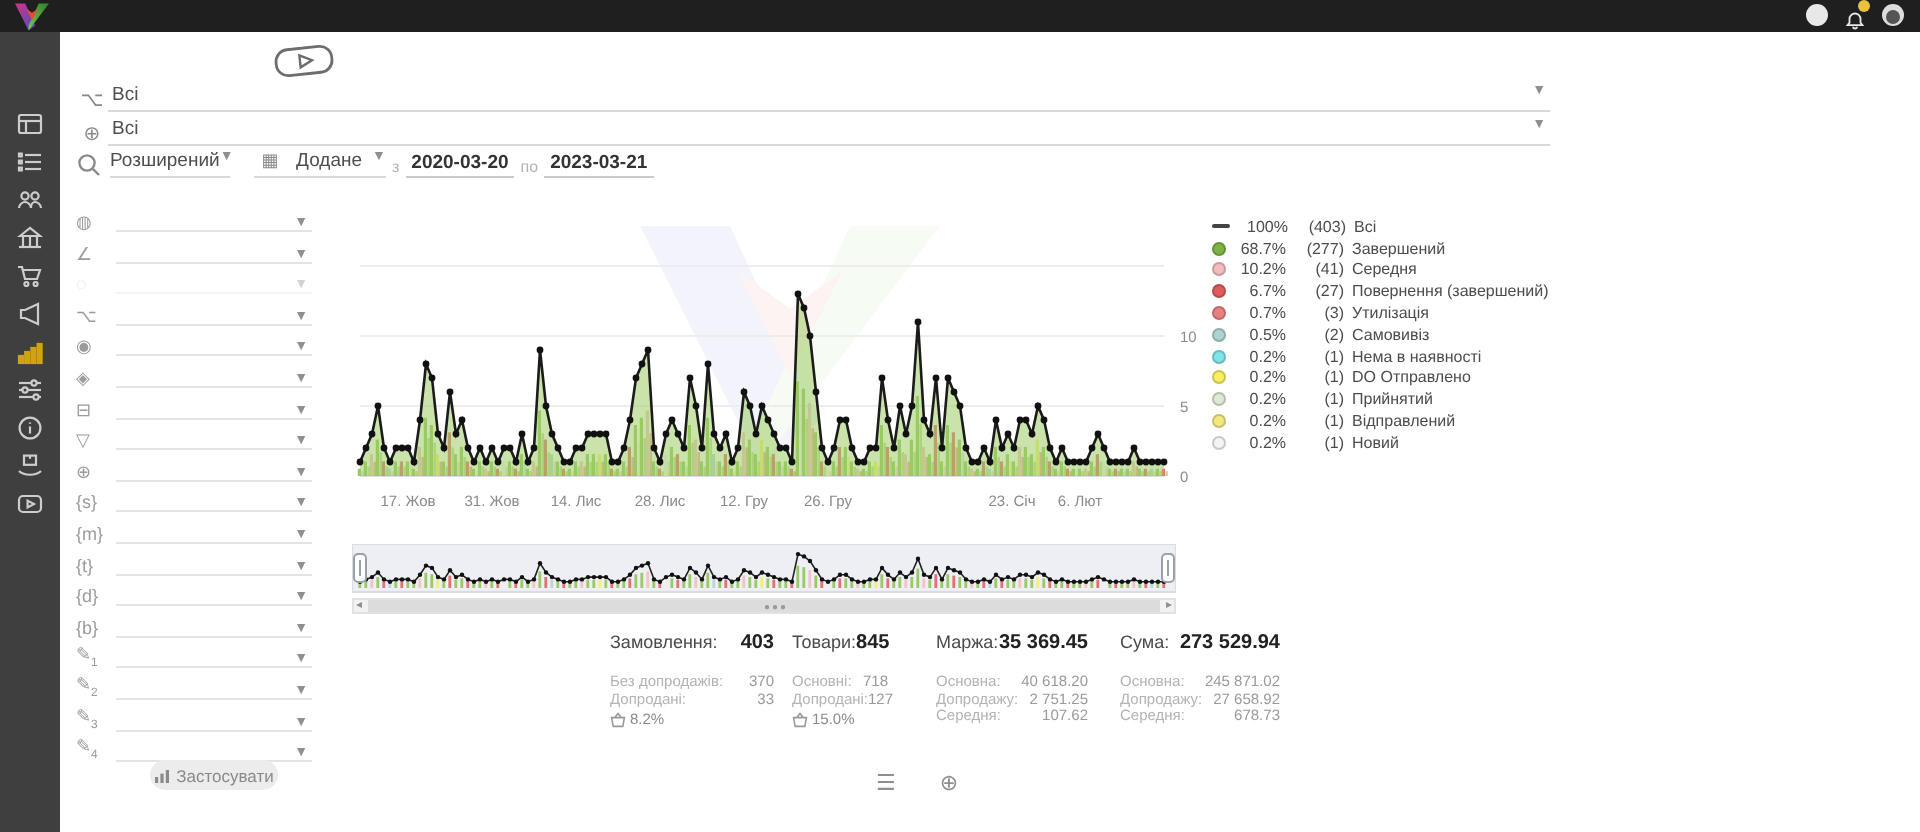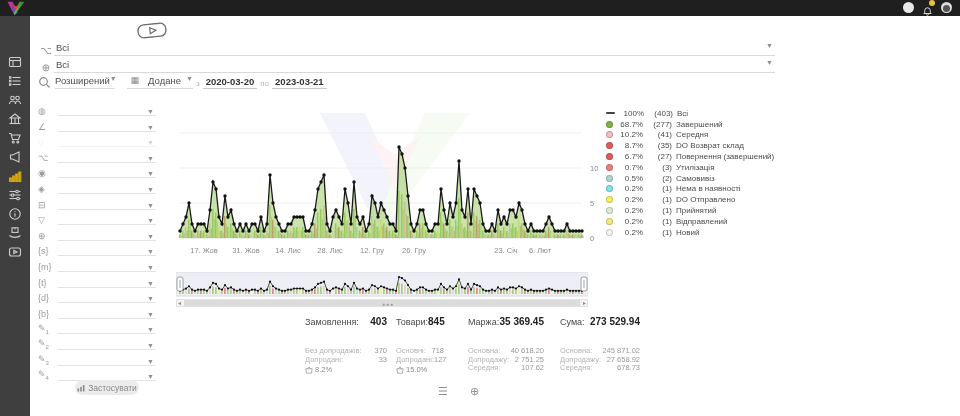--- a/index.html
+++ b/index.html
@@ -59,21 +59,21 @@
 
   
   #brush { left:176px; top:272px; }
   #hscroll { left:176px; top:299px; width:412px; height:8px; background:#f2f2f2; border:1px solid #e2e2e2; }
   #hscroll .thumb { position:absolute; left:7px; top:0px; width:396px; height:6px; background:#dcdcdc; }
   #hscroll .grip { position:absolute; left:50%; top:1px; font-size:5px; color:#9a9a9a; letter-spacing:1px; }
   .scr-arrow { position:absolute; top:0px; font-size:6px; color:#8f8f8f; line-height:7px; cursor:pointer; }
 
   
   .stat-col { position:absolute; top:316px; }
-  .stat-head { display:flex; justify-content:space-between; align-items:baseline; margin-bottom:20px; }
+  .stat-head { display:flex; justify-content:space-between; align-items:baseline; margin-bottom:10px; }
   .stat-head .lbl { font-size:9px; color:#4a4a4a; }
   .stat-head .val { font-size:10px; font-weight:bold; color:#222; }
   .stat-sub { display:flex; justify-content:space-between; font-size:7.5px; line-height:8.5px; }
   .stat-sub .lbl { color:#b3b3b3; }
   .stat-sub .val { color:#999; }
   .stat-upsell { display:flex; align-items:center; gap:2px; font-size:7.5px; color:#8a8a8a; margin-top:1px; }
 
   #footer-icons { left:438px; top:385px; display:flex; gap:22px; align-items:center; }
   #footer-icons .f-ico { color:#8f8f8f; font-size:11px; cursor:pointer; }
 </style>
@@ -805,26 +805,20 @@
       <span class="lg-lbl">Завершений</span>
     </div>
     <div class="lg-row">
       <span class="lg-swatch" style="background: rgb(243, 188, 190);"></span>
       <span class="lg-pct">10.2%</span>
       <span class="lg-cnt">(41)</span>
       <span class="lg-lbl">Середня</span>
     </div>
     <div class="lg-row">
       <span class="lg-swatch" style="background: rgb(224, 91, 91);"></span>
-      <span class="lg-pct">8.7%</span>
-      <span class="lg-cnt">(35)</span>
-      <span class="lg-lbl">DO Возврат склад</span>
-    </div>
-    <div class="lg-row">
-      <span class="lg-swatch" style="background: rgb(224, 91, 91);"></span>
       <span class="lg-pct">6.7%</span>
       <span class="lg-cnt">(27)</span>
       <span class="lg-lbl">Повернення (завершений)</span>
     </div>
     <div class="lg-row">
       <span class="lg-swatch" style="background: rgb(233, 128, 128);"></span>
       <span class="lg-pct">0.7%</span>
       <span class="lg-cnt">(3)</span>
       <span class="lg-lbl">Утилізація</span>
     </div>

